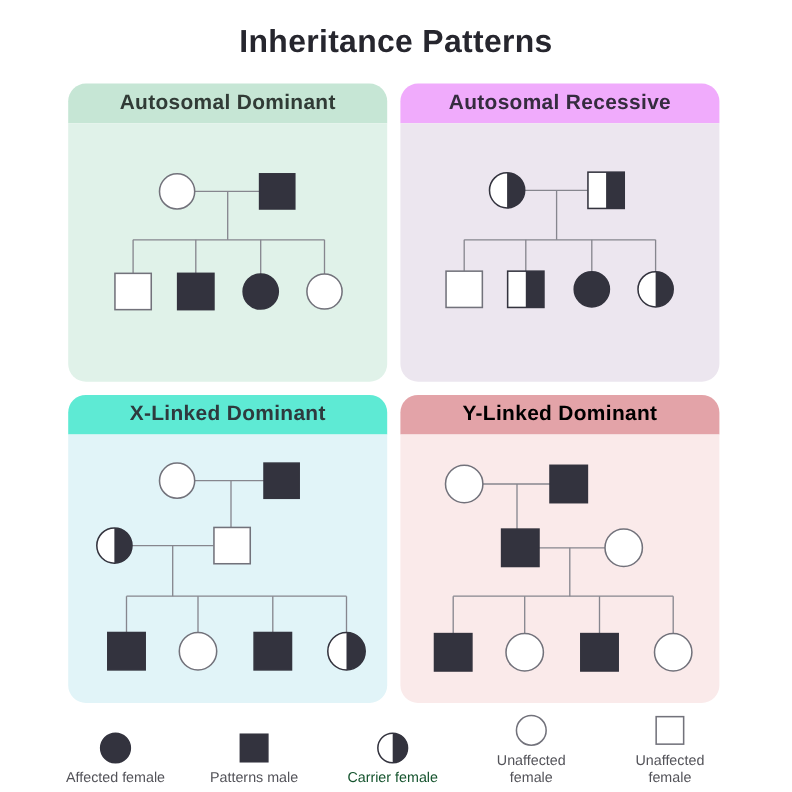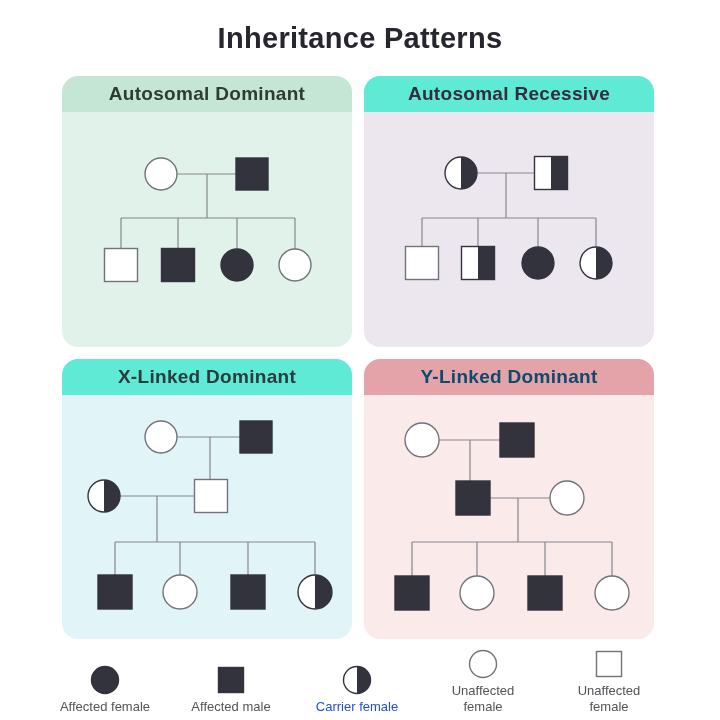--- a/index.html
+++ b/index.html
@@ -63,21 +63,21 @@
           <rect x="174" y="46" width="32" height="32" fill="#33333e" stroke="#33333e" stroke-width="1.4"></rect>
           <rect x="42.5" y="136.5" width="33" height="33" fill="#ffffff" stroke="#72727b" stroke-width="1.4"></rect>
           <rect x="99.5" y="136.5" width="33" height="33" fill="#33333e" stroke="#33333e" stroke-width="1.4"></rect>
           <circle cx="175" cy="153" r="16" fill="#33333e" stroke="#33333e" stroke-width="1.4"></circle>
           <circle cx="233" cy="153" r="16" fill="#ffffff" stroke="#72727b" stroke-width="1.4"></circle>
         </svg>
     </div>
   </div>
 
   <div class="card">
-    <div class="card-header" style="background: #5eead4; color: rgb(53, 44, 63); justify-content: center;">
+    <div class="card-header" style="background: #f0abfc; color: rgb(53, 44, 63); justify-content: center;">
       <span>Autosomal Recessive</span>
     </div>
     <div class="card-body" style="background: rgb(236, 230, 239);">
       <svg width="290" height="235" viewBox="0 0 290 235">
           <line x1="113" y1="61" x2="170" y2="61" stroke="#86868e" stroke-width="1.2"></line>
           <line x1="142" y1="61" x2="142" y2="106" stroke="#86868e" stroke-width="1.2"></line>
           <line x1="58" y1="106" x2="232" y2="106" stroke="#86868e" stroke-width="1.2"></line>
           <line x1="58" y1="106" x2="58" y2="135" stroke="#86868e" stroke-width="1.2"></line>
           <line x1="114" y1="106" x2="114" y2="135" stroke="#86868e" stroke-width="1.2"></line>
           <line x1="174" y1="106" x2="174" y2="135" stroke="#86868e" stroke-width="1.2"></line>
@@ -119,21 +119,21 @@
           <rect x="36" y="180" width="34" height="34" fill="#33333e" stroke="#33333e" stroke-width="1.4"></rect>
           <circle cx="118" cy="197" r="17" fill="#ffffff" stroke="#72727b" stroke-width="1.4"></circle>
           <rect x="169" y="180" width="34" height="34" fill="#33333e" stroke="#33333e" stroke-width="1.4"></rect>
           <circle cx="253" cy="197" r="17" fill="#ffffff" stroke="#33333e" stroke-width="1.4"></circle>
           <path d="M 253 180 A 17 17 0 0 1 253 214 Z" fill="#33333e"></path>
         </svg>
     </div>
   </div>
 
   <div class="card">
-    <div class="card-header" style="background: rgb(227, 163, 168); color: #0c4a6e;">
+    <div class="card-header" style="background: rgb(227, 163, 168); color: #000000;">
       <span>Y-Linked Dominant</span>
     </div>
     <div class="card-body" style="background: rgb(250, 234, 234);">
       <svg width="290" height="244" viewBox="0 0 290 244">
           <line x1="75" y1="45" x2="136" y2="45" stroke="#86868e" stroke-width="1.2"></line>
           <line x1="106" y1="45" x2="106" y2="86" stroke="#86868e" stroke-width="1.2"></line>
           <line x1="126" y1="103" x2="186" y2="103" stroke="#86868e" stroke-width="1.2"></line>
           <line x1="154" y1="103" x2="154" y2="147" stroke="#86868e" stroke-width="1.2"></line>
           <line x1="48" y1="147" x2="248" y2="147" stroke="#86868e" stroke-width="1.2"></line>
           <line x1="48" y1="147" x2="48" y2="181" stroke="#86868e" stroke-width="1.2"></line>
@@ -158,28 +158,28 @@
   <div class="legend-item">
     <svg width="32" height="32" viewBox="0 0 32 32">
         <circle cx="16" cy="16" r="13.5" fill="#33333e" stroke="#33333e" stroke-width="1.4"></circle>
       </svg>
     <div class="legend-label" style="color: rgb(83, 83, 89);">Affected female</div>
   </div>
   <div class="legend-item">
     <svg width="32" height="32" viewBox="0 0 32 32">
         <rect x="3.5" y="3.5" width="25" height="25" fill="#33333e" stroke="#33333e" stroke-width="1.4"></rect>
       </svg>
-    <div class="legend-label" style="color: rgb(83, 83, 89);">Affected male</div>
+    <div class="legend-label" style="color: rgb(83, 83, 89);">Patterns male</div>
   </div>
   <div class="legend-item">
     <svg width="32" height="32" viewBox="0 0 32 32">
         <circle cx="16" cy="16" r="13.5" fill="#ffffff" stroke="#33333e" stroke-width="1.4"></circle>
         <path d="M 16 2.5 A 13.5 13.5 0 0 1 16 29.5 Z" fill="#33333e"></path>
       </svg>
-    <div class="legend-label" style="color: #1d4ed8;">Carrier female</div>
+    <div class="legend-label" style="color: #14532d;">Carrier female</div>
   </div>
   <div class="legend-item">
     <svg width="32" height="32" viewBox="0 0 32 32">
         <circle cx="16" cy="16" r="13.5" fill="#ffffff" stroke="#72727b" stroke-width="1.4"></circle>
       </svg>
     <div class="legend-label" style="color: rgb(83, 83, 89);">Unaffected female</div>
   </div>
   <div class="legend-item">
     <svg width="32" height="32" viewBox="0 0 32 32">
         <rect x="3.5" y="3.5" width="25" height="25" fill="#ffffff" stroke="#72727b" stroke-width="1.4"></rect>

